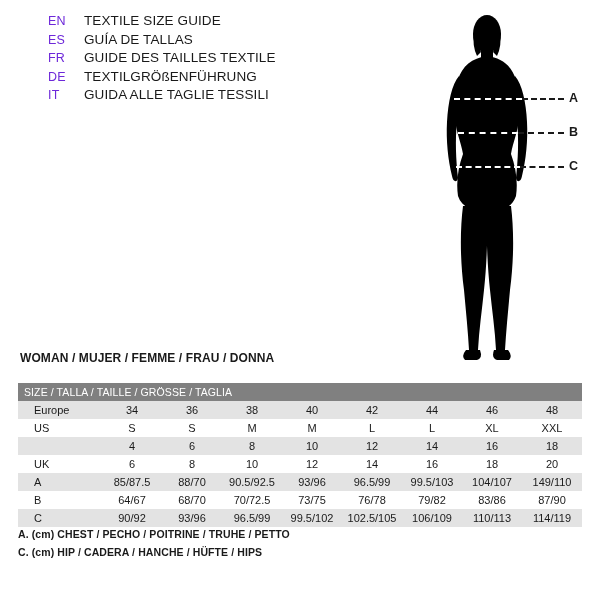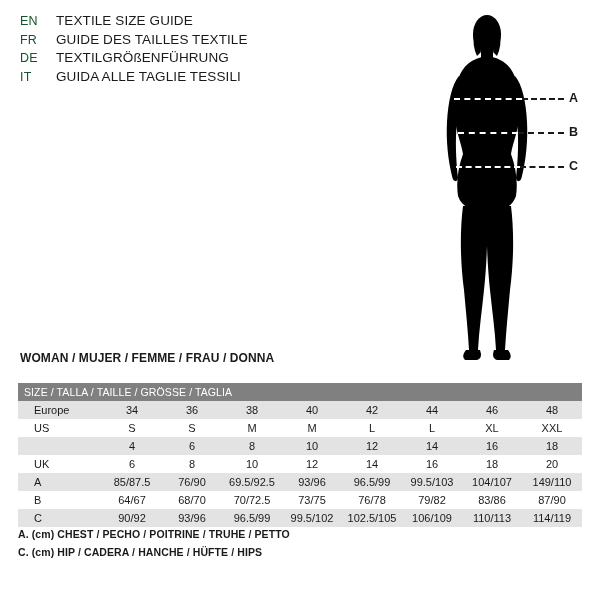--- a/index.html
+++ b/index.html
@@ -24,22 +24,23 @@
   .lang-row {
     display: flex;
     align-items: baseline;
     line-height: 1.0;
     margin-bottom: 5px;
   }
   .lang-code {
     width: 36px;
     flex: 0 0 36px;
     font-size: 12.5px;
-    color: #14532d;
+    color: #6d28d9;
     letter-spacing: 0.2px;
+    margin-left: 28px;
   }
   .lang-title {
     font-size: 13.5px;
     color: #1a1a1a;
     letter-spacing: 0.1px;
     text-align: right;
   }
 
   
   #figure-area {
@@ -128,20 +129,24 @@
     letter-spacing: 0.1px;
   }
 </style>
 </head>
 <body>
 
 <div id="lang-block">
   <div class="lang-row">
     <span class="lang-code">EN</span>
     <span class="lang-title">TEXTILE SIZE GUIDE</span>
+  </div>
+  <div class="lang-row">
+    <span class="lang-code">ES</span>
+    <span class="lang-title">GUÍA DE TALLAS</span>
   </div>
   <div class="lang-row">
     <span class="lang-code">FR</span>
     <span class="lang-title">GUIDE DES TAILLES TEXTILE</span>
   </div>
   <div class="lang-row">
     <span class="lang-code">DE</span>
     <span class="lang-title">TEXTILGRÖßENFÜHRUNG</span>
   </div>
   <div class="lang-row">
@@ -277,22 +282,22 @@
       <td>10</td>
       <td>12</td>
       <td>14</td>
       <td>16</td>
       <td>18</td>
       <td>20</td>
     </tr>
     <tr class="alt">
       <td class="rowlabel">A</td>
       <td>85/87.5</td>
-      <td>76/90</td>
-      <td>69.5/92.5</td>
+      <td>88/70</td>
+      <td>90.5/92.5</td>
       <td>93/96</td>
       <td>96.5/99</td>
       <td>99.5/103</td>
       <td>104/107</td>
       <td>149/110</td>
     </tr>
     <tr class="plain">
       <td class="rowlabel">B</td>
       <td>64/67</td>
       <td>68/70</td>

